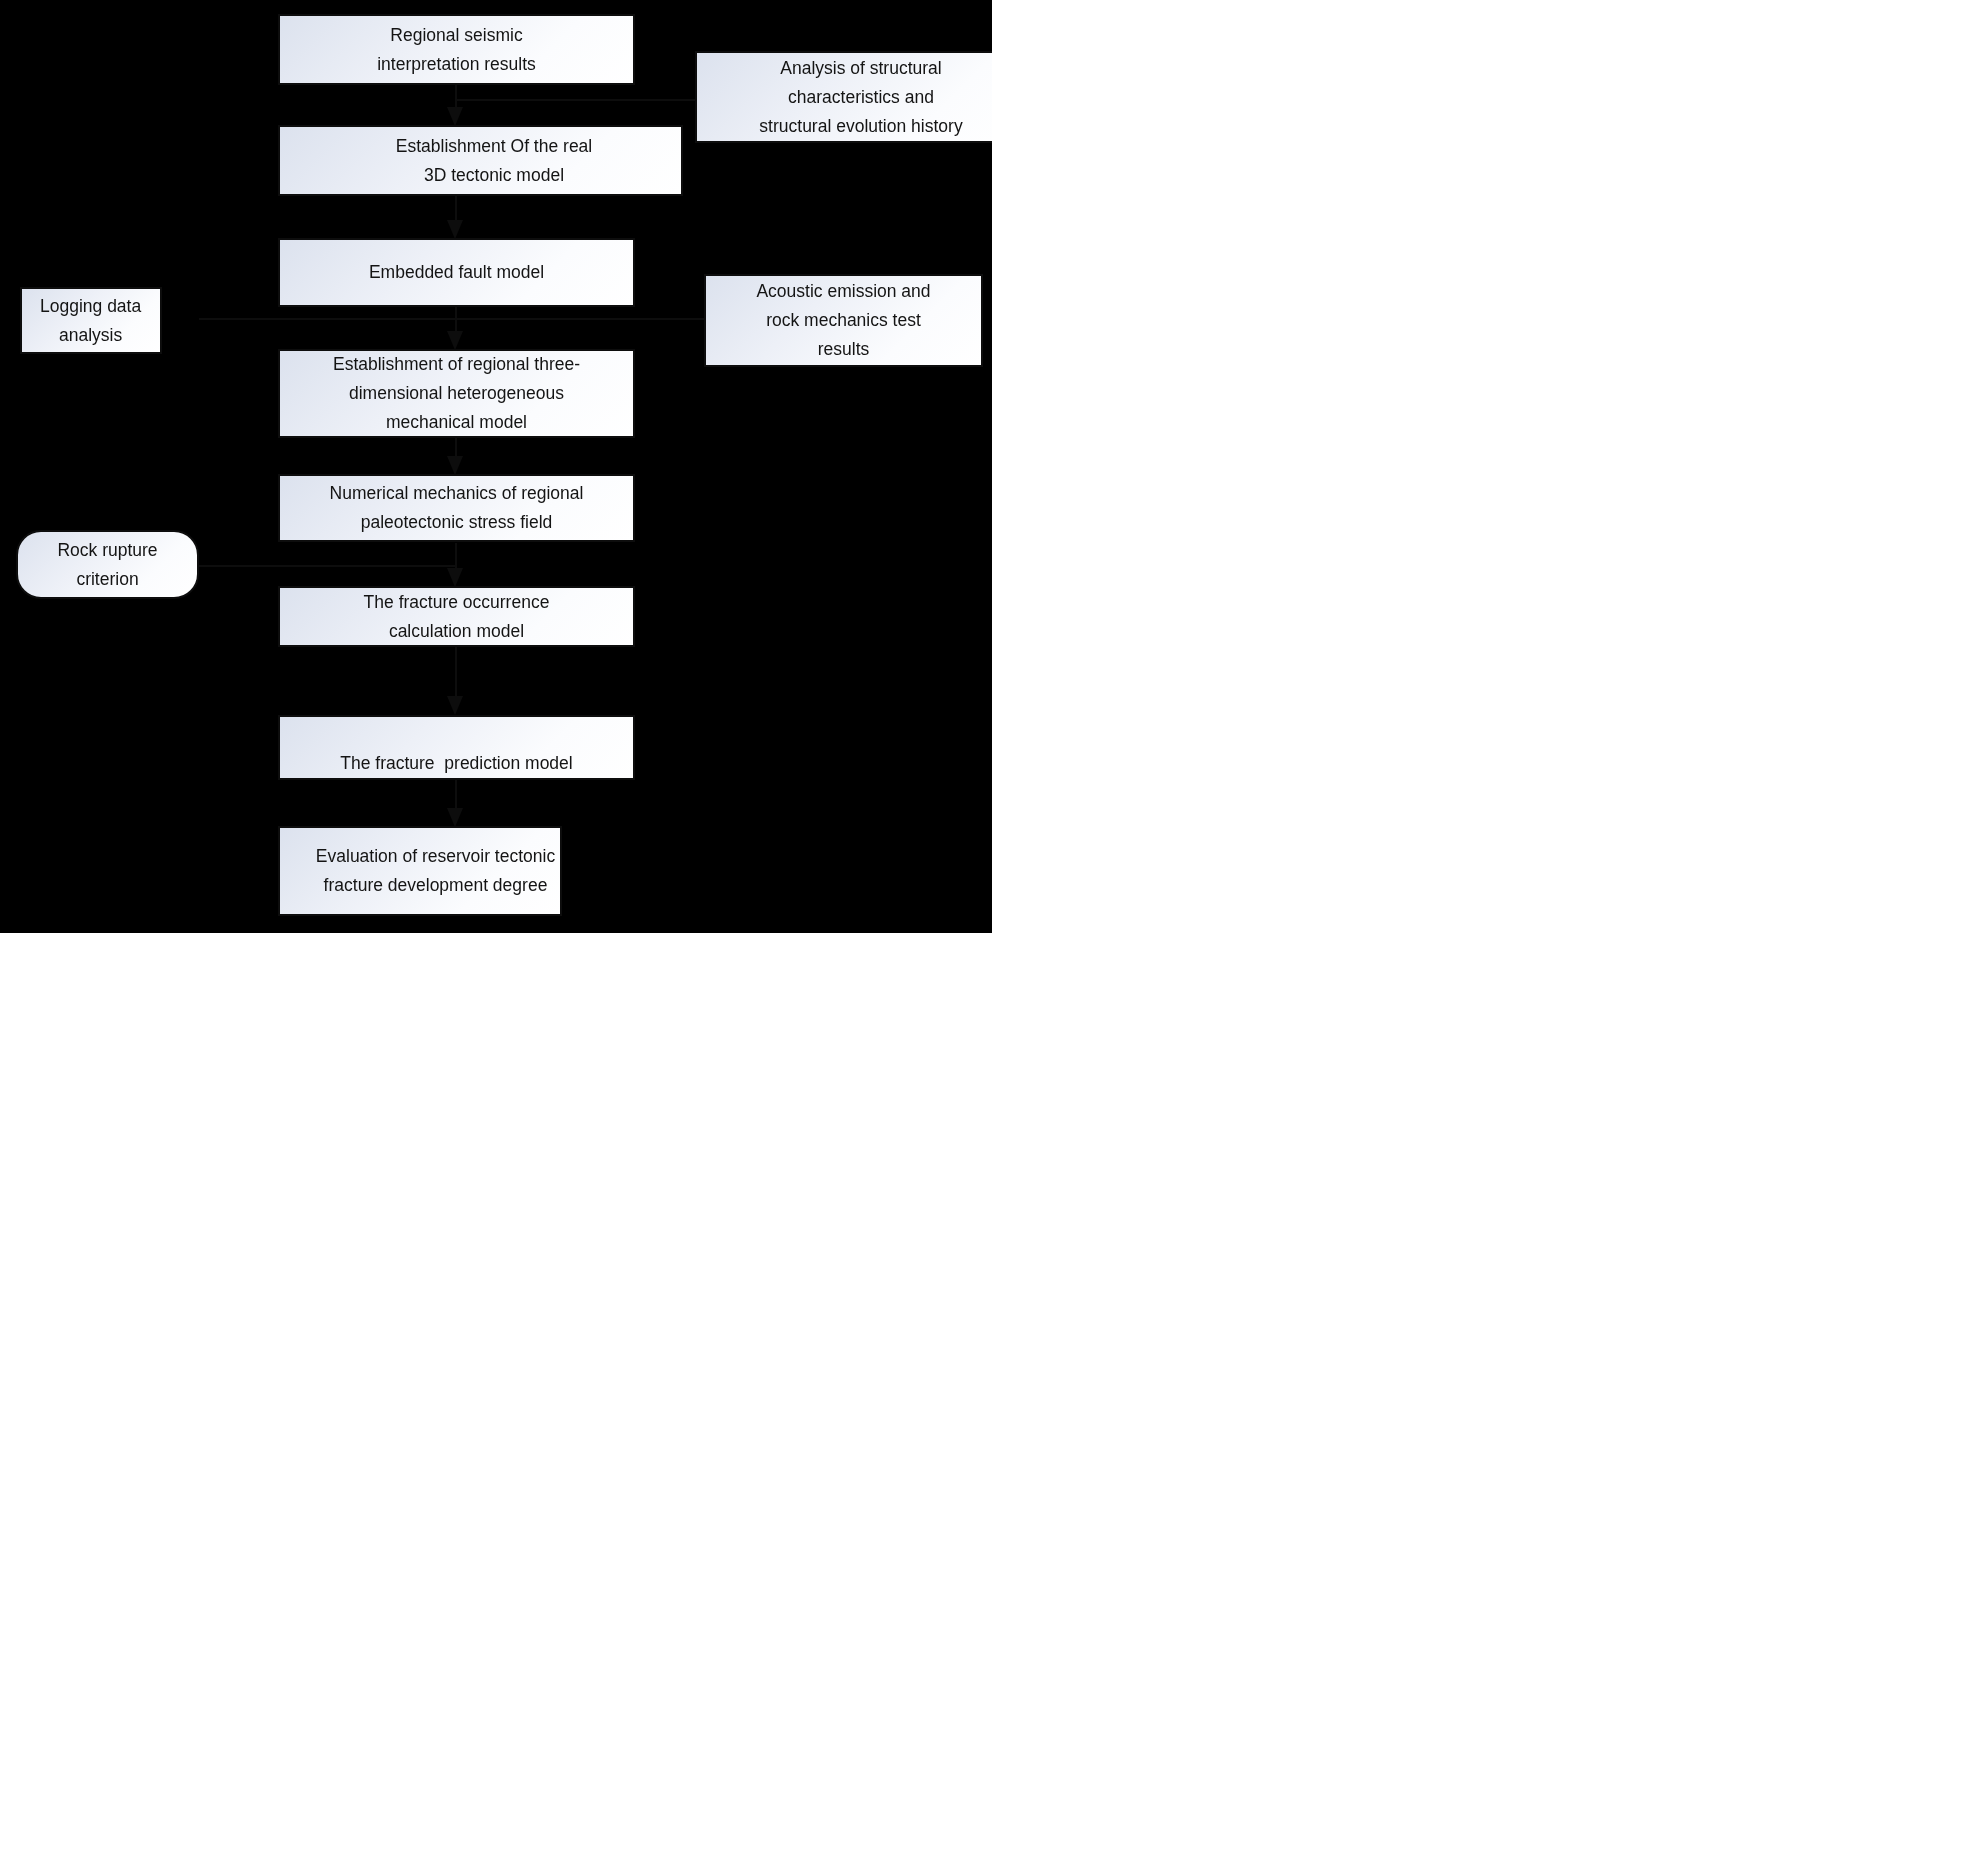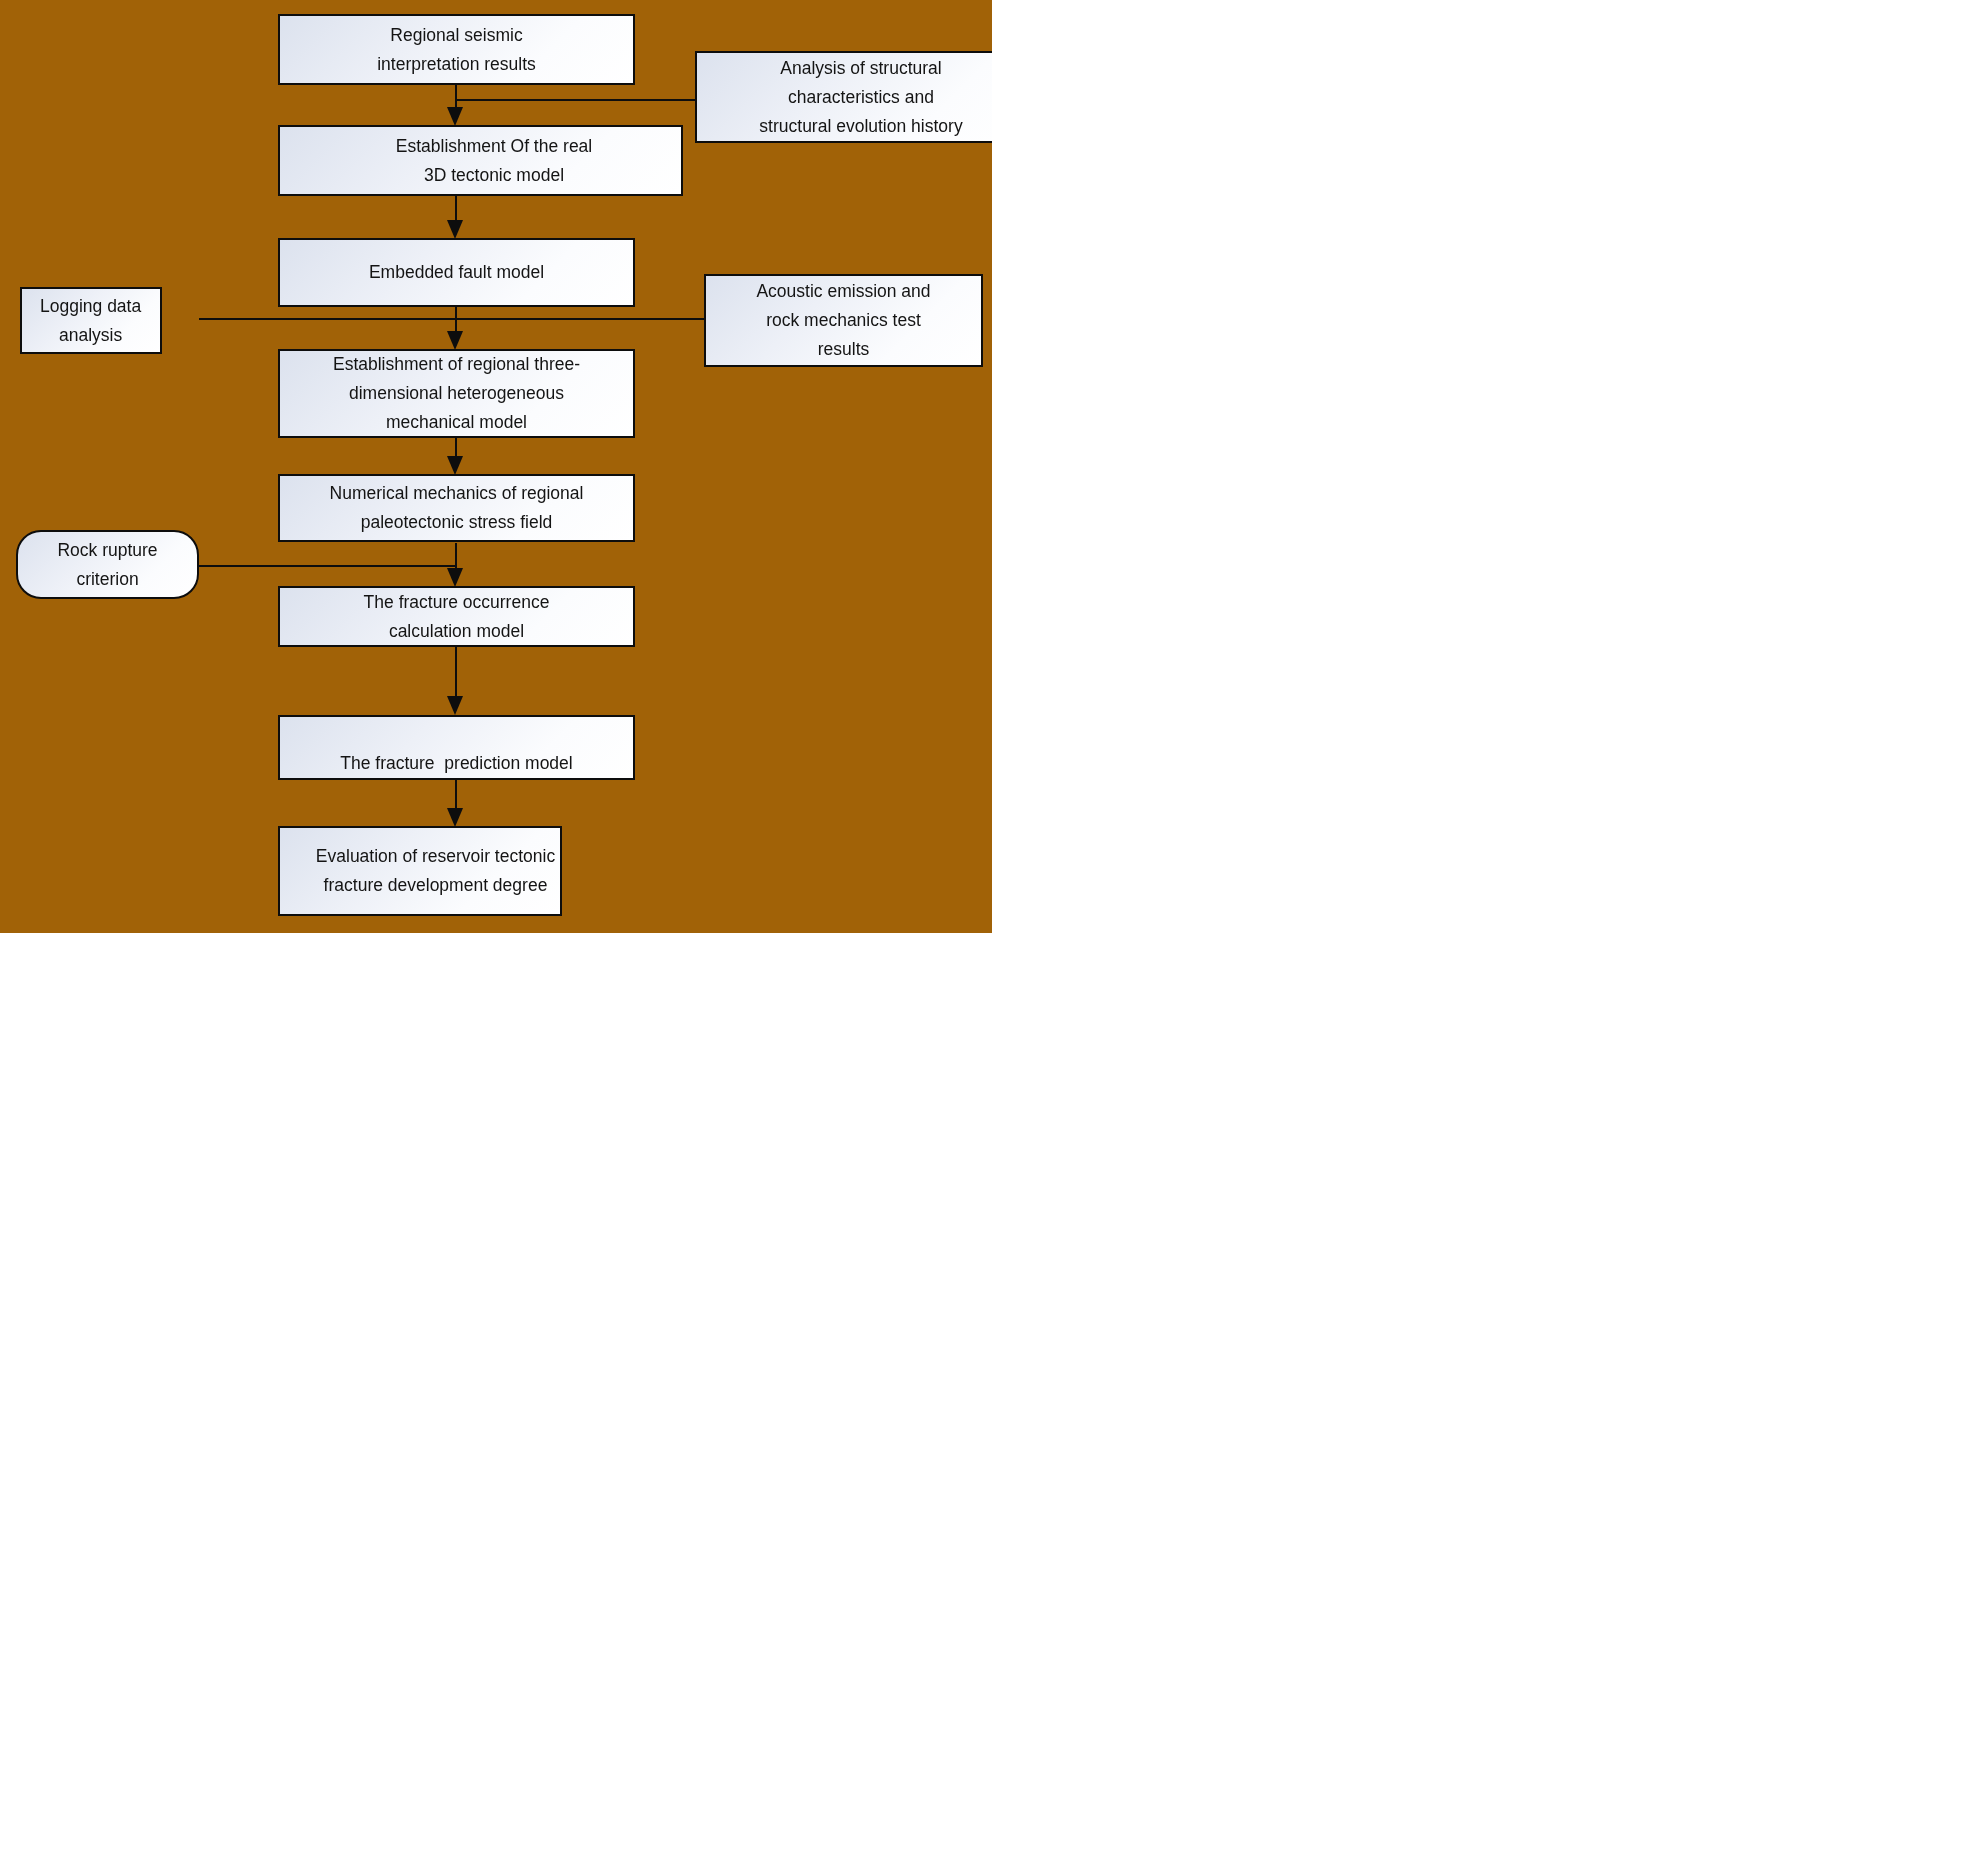--- a/index.html
+++ b/index.html
@@ -5,21 +5,21 @@
   html, body {
     margin: 0;
     padding: 0;
     background: #ffffff;
     font-family: "Liberation Sans", "DejaVu Sans", sans-serif;
   }
   .canvas {
     position: relative;
     width: 992px;
     height: 933px;
-    background: #a16207;
+    background: #000000;
     overflow: hidden;
   }
   .node {
     position: absolute;
     box-sizing: border-box;
     border: 2.2px solid #0d0d0d;
     background: linear-gradient(135deg, #dce2ee 0%, #edf0f7 38%, #fbfcfe 72%, #ffffff 100%);
     display: flex;
     align-items: center;
     justify-content: center;

